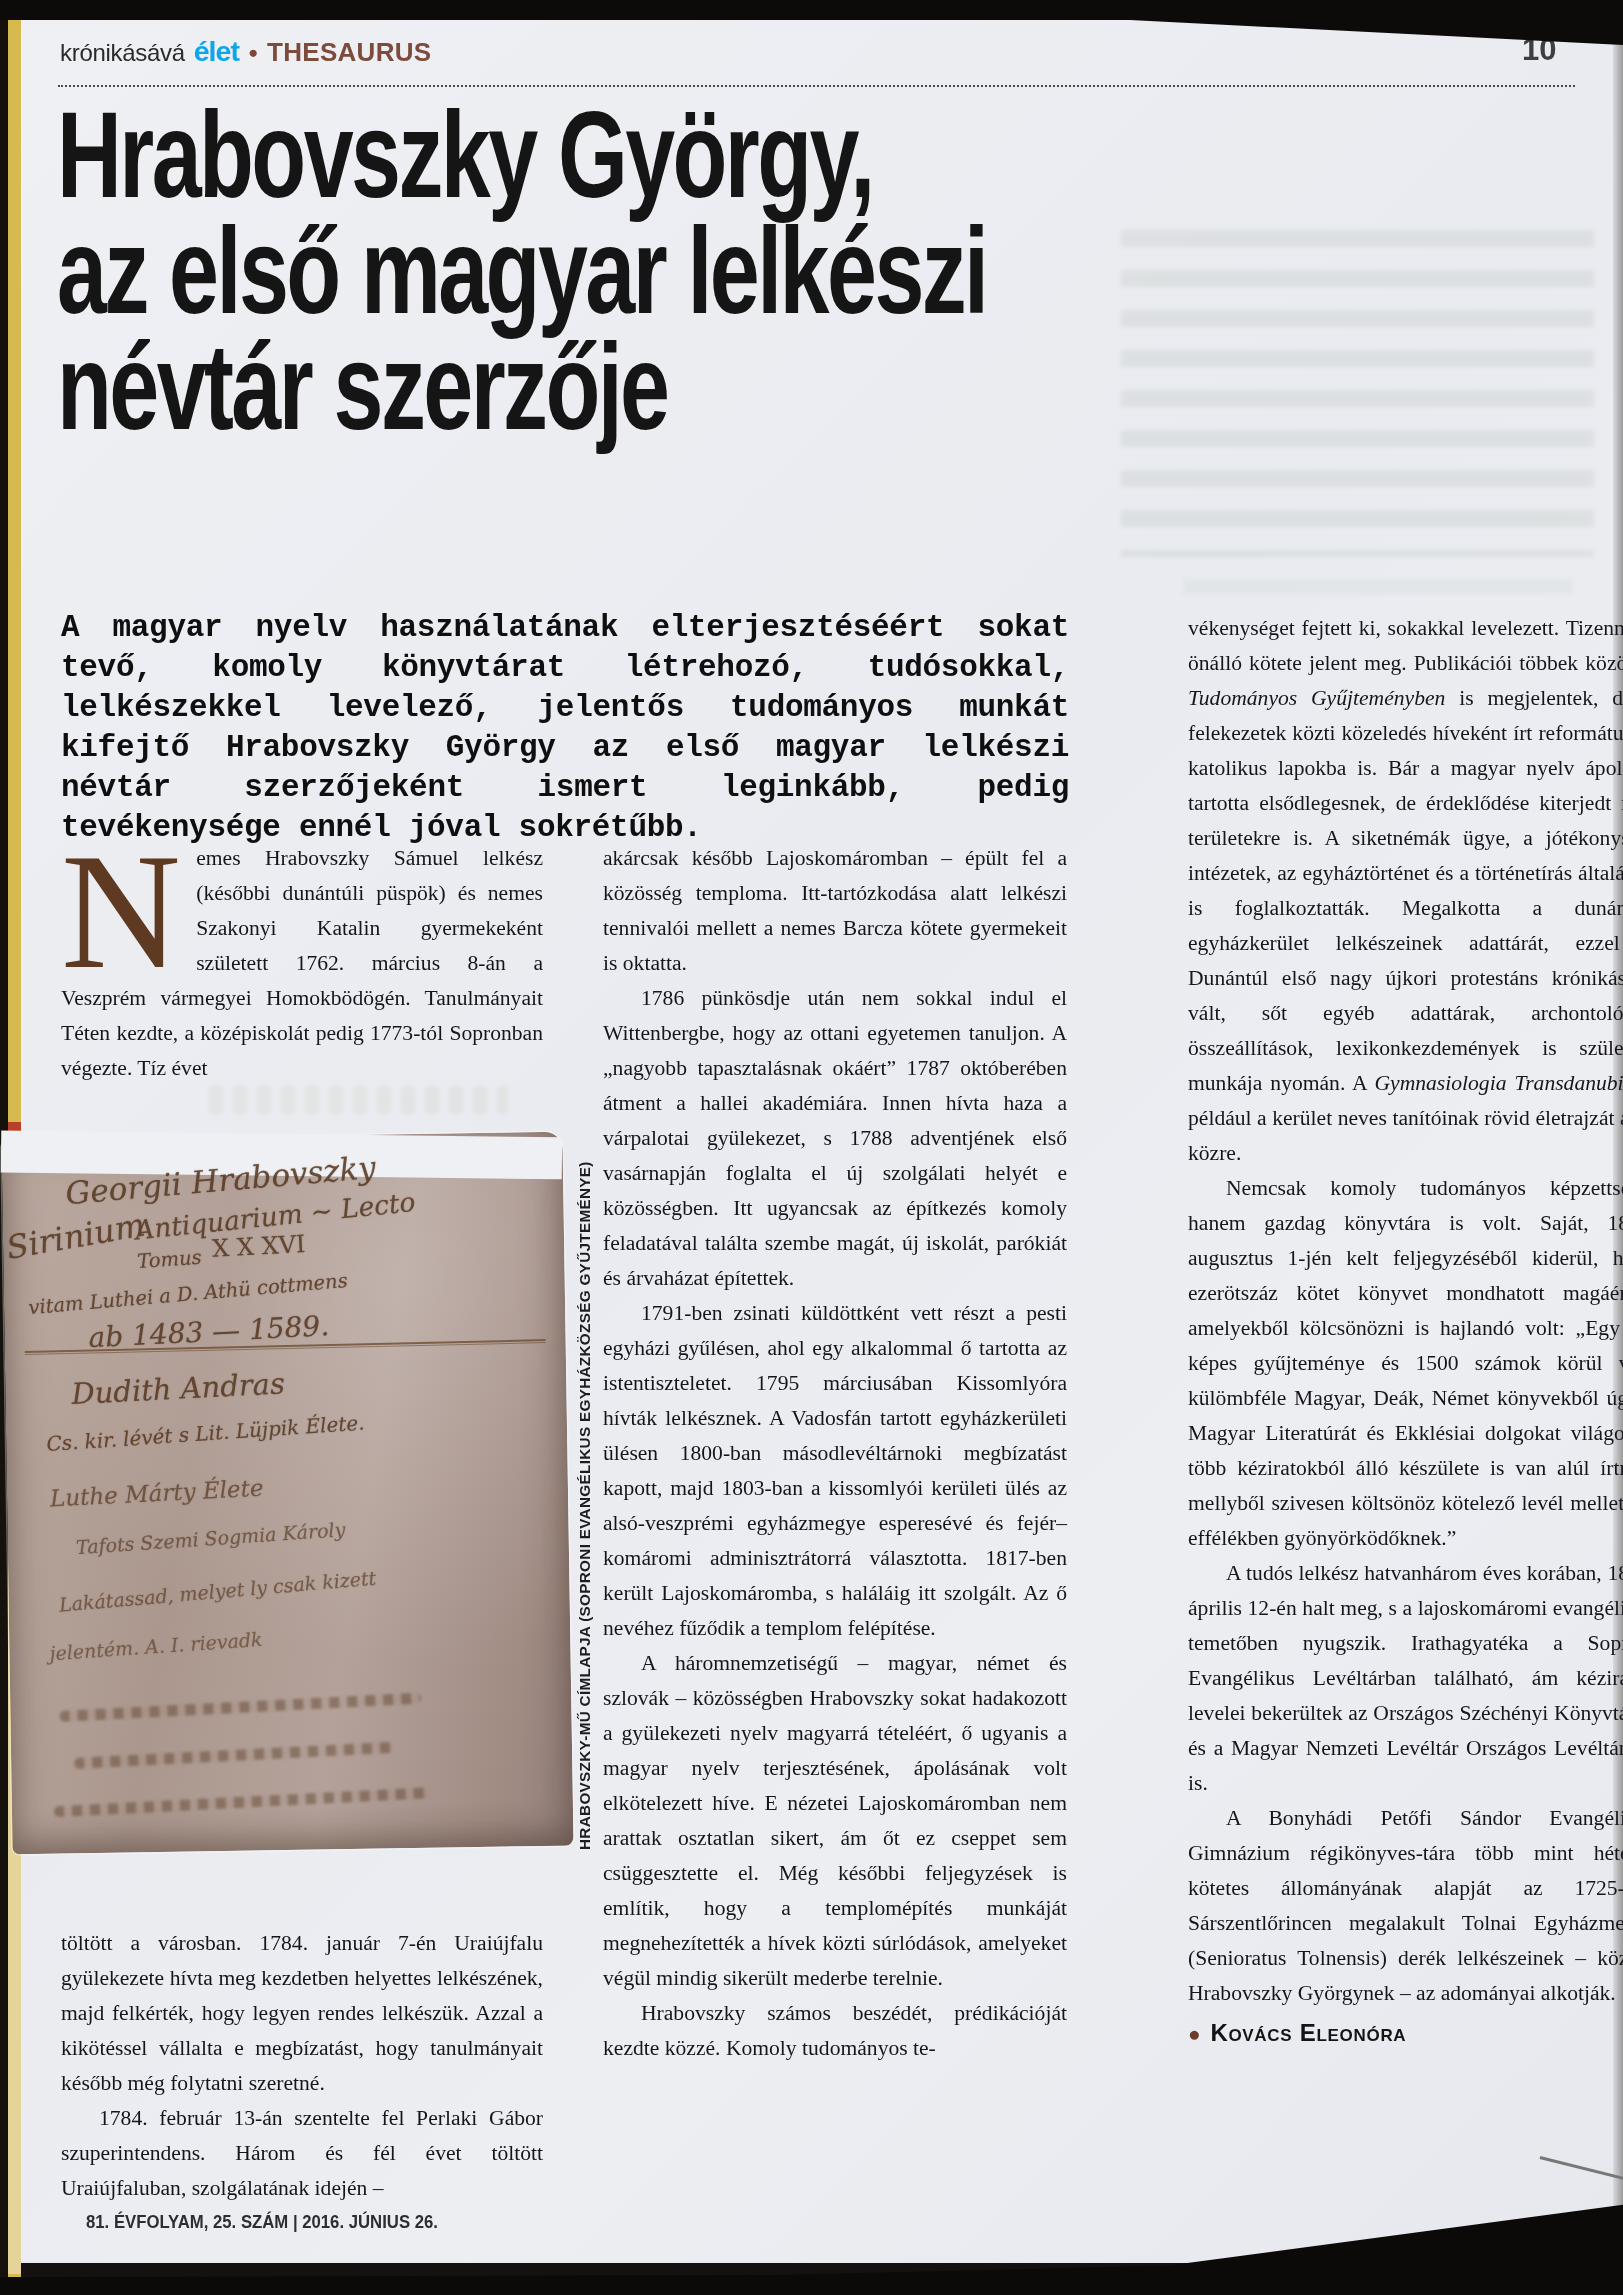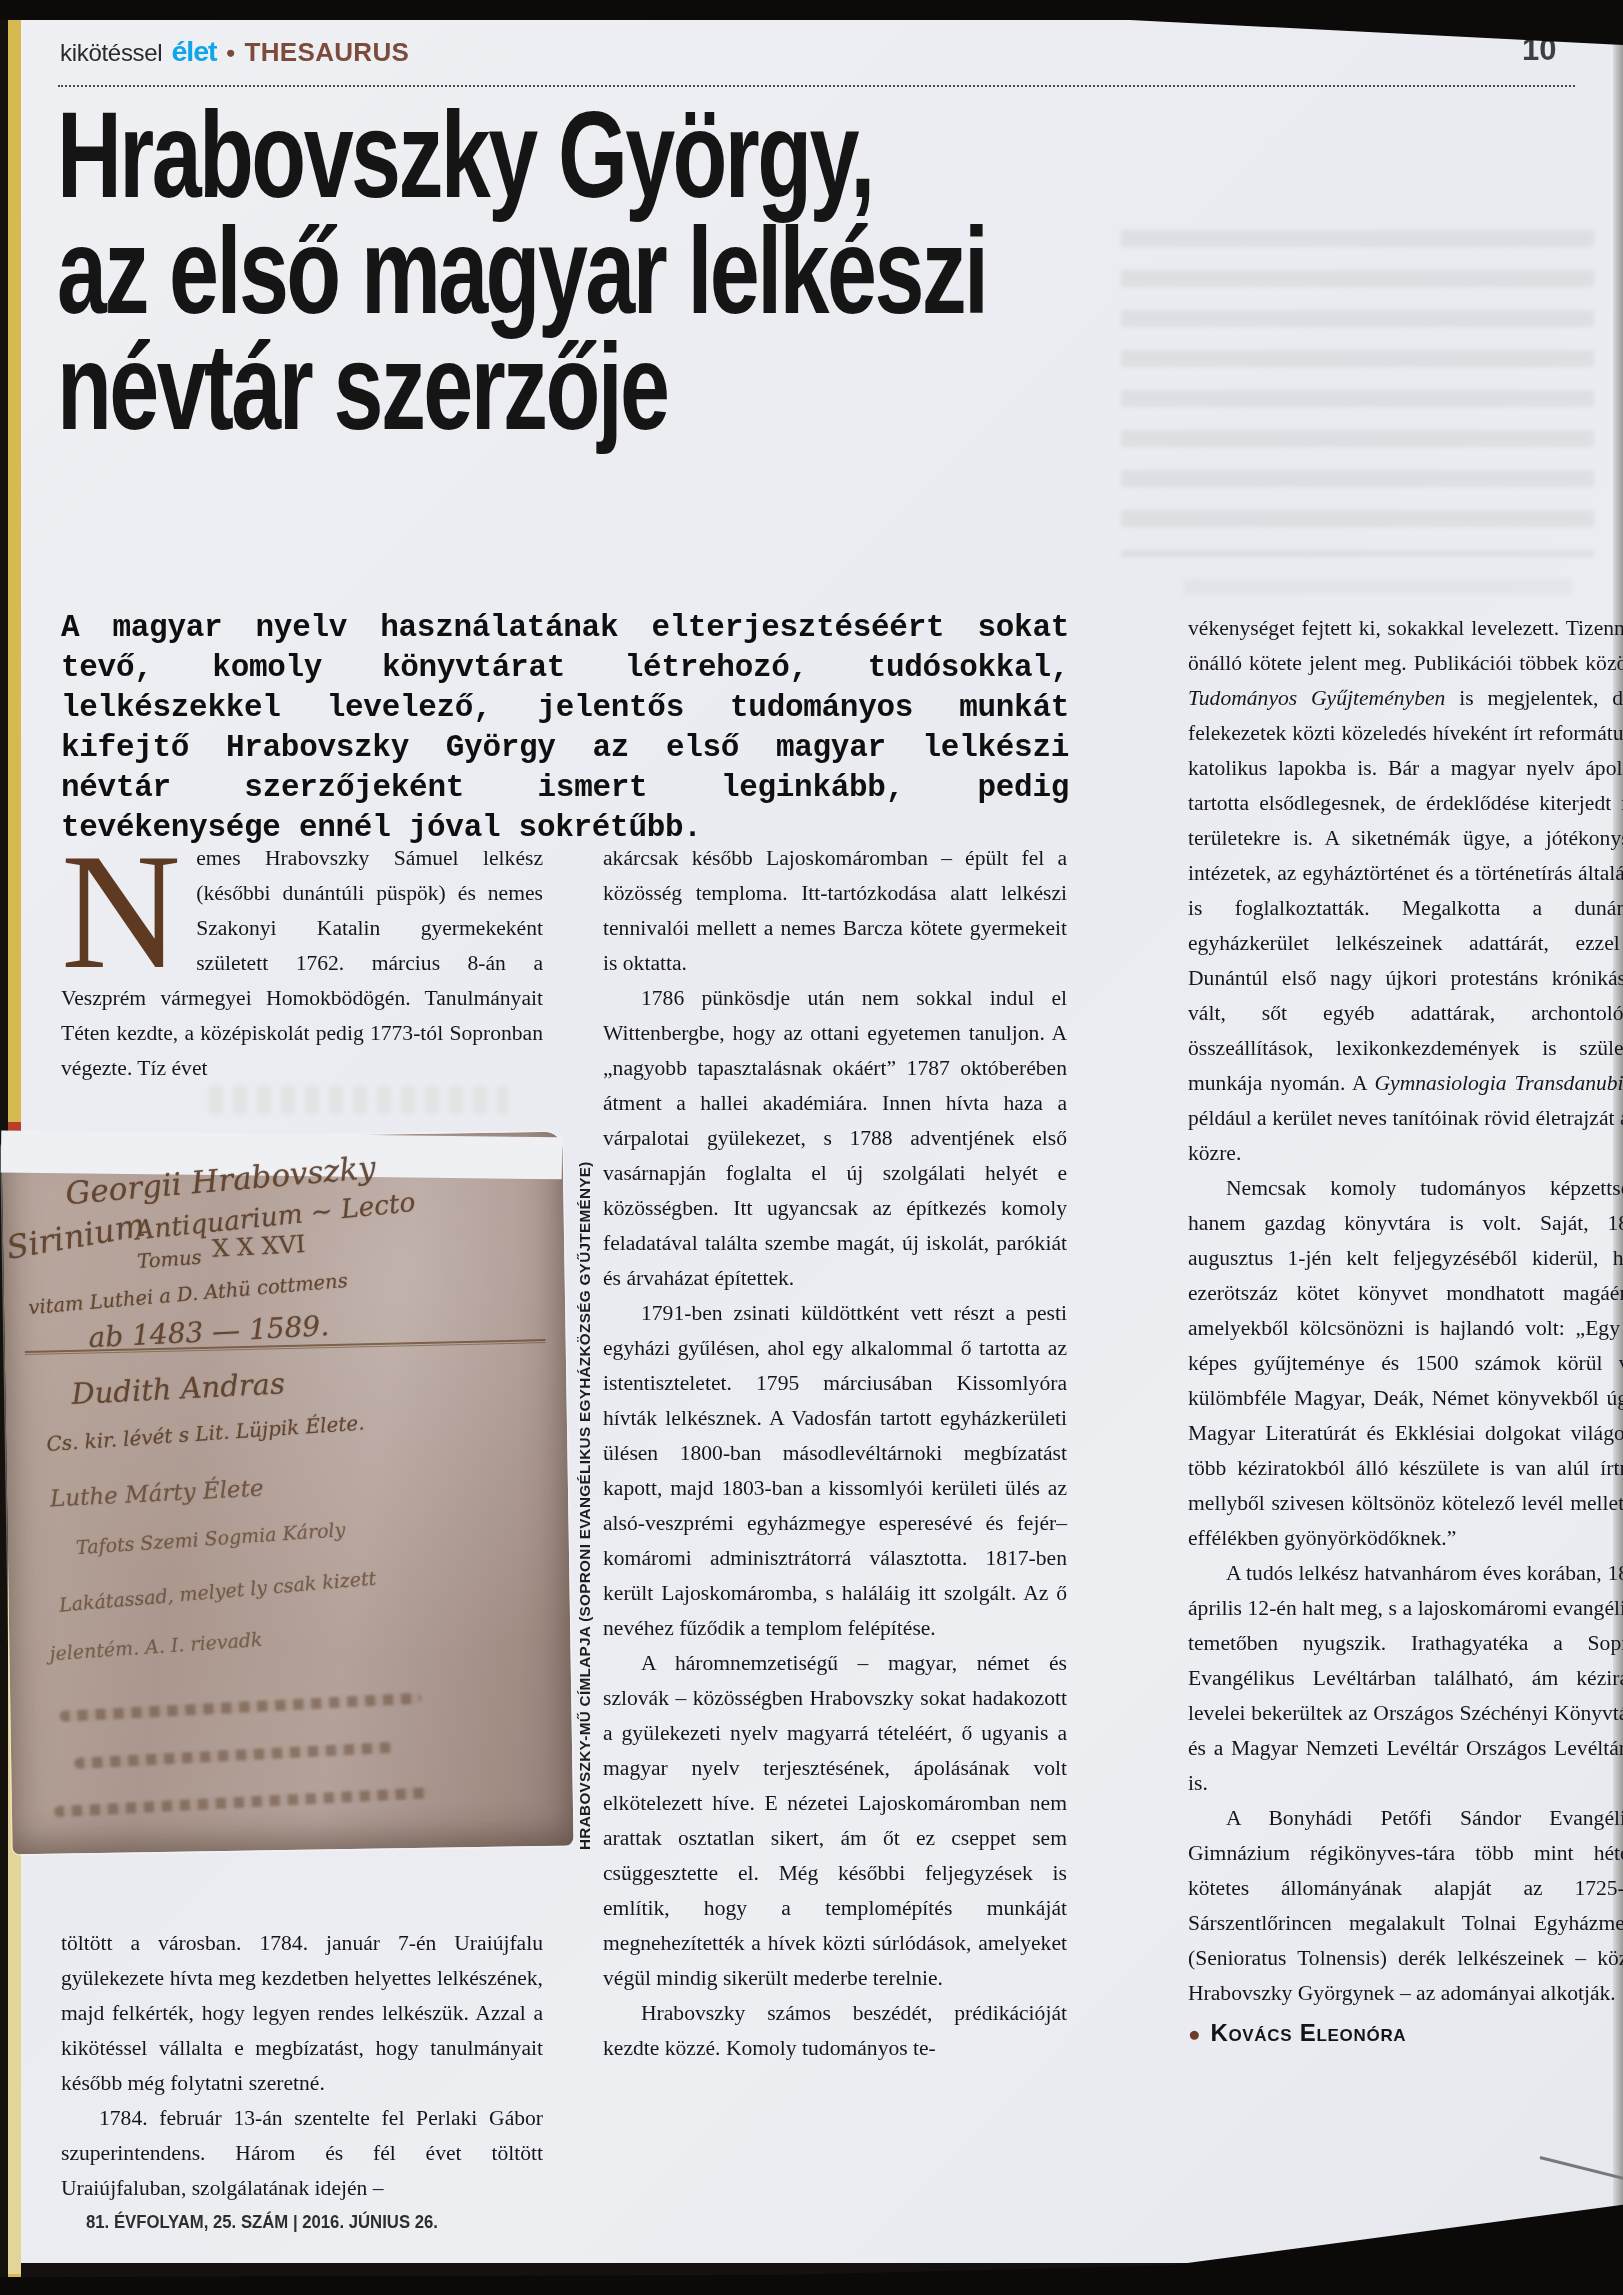--- a/index.html
+++ b/index.html
@@ -105,21 +105,21 @@
   <div class="strip-seg-red"></div>
   <div class="strip-seg-green"></div>
   <div class="strip-seg-pale"></div>
   <div class="edge-right"></div>
 
   <div class="ghost ghost1"></div>
   <div class="ghost ghost2"></div>
   <div class="ghost ghost3"></div>
 
   <div class="masthead">
-    <span class="brand-light">kikötéssel</span>
+    <span class="brand-light">krónikásává</span>
       <span class="brand-bold">élet</span>
     <span class="sep-dot">●</span>
     <span class="section-title">THESAURUS</span>
   </div>
   <div class="pageno">10</div>
   <div class="rule-dotted"></div>
 
   <div class="headline">
     <div>Hrabovszky György,</div>
     <div>az első magyar lelkészi</div>

